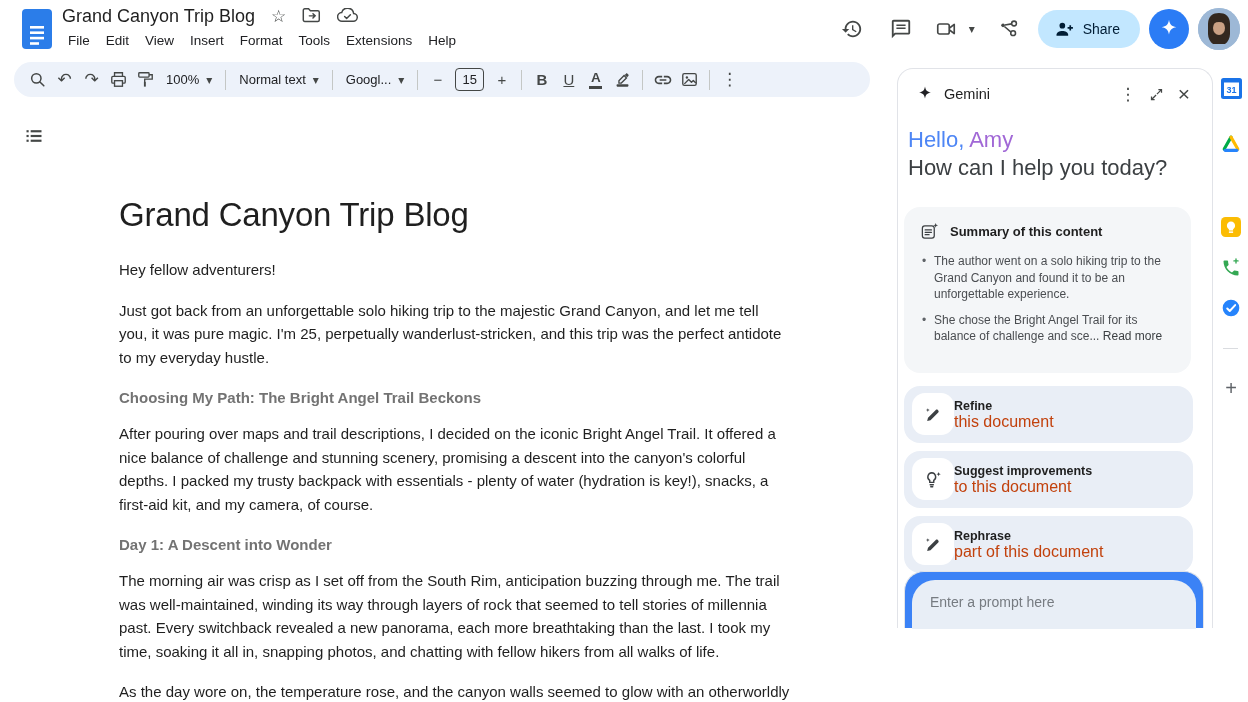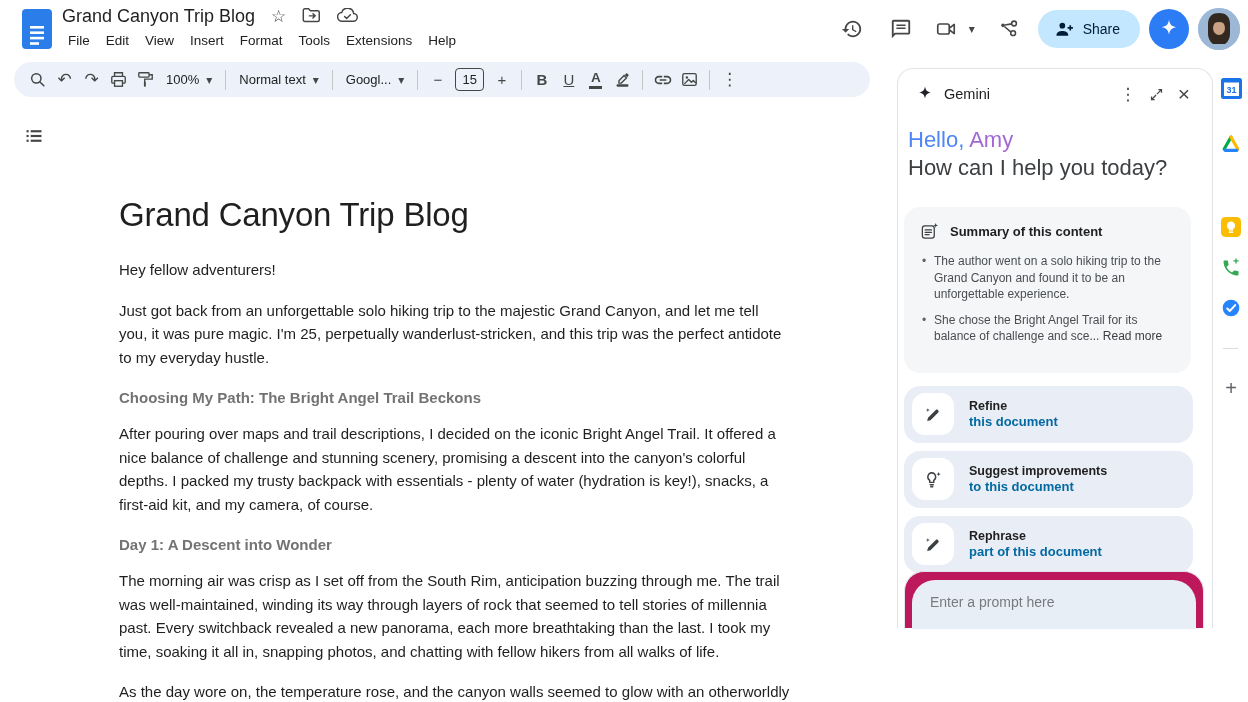--- a/index.html
+++ b/index.html
@@ -66,29 +66,29 @@
   .g-greet .line2 { font-size:22px; line-height:28px; color:#3c4043; }
   .summary-card { margin:0 21px 13px 6px; background:#f4f6f8; border-radius:16px; padding:15px 14px 15px 16px; cursor:pointer; }
   .summary-head { display:flex; align-items:center; gap:11px; }
   .summary-title { font-size:13px; font-weight:700; color:#1f1f1f; }
   .summary-card ul { list-style:none; margin-top:12px; }
   .summary-card li { font-size:12px; line-height:16.5px; color:#4a4d51; padding-left:14px; position:relative; margin-bottom:9px; }
   .summary-card li:last-child { margin-bottom:13px; }
   .summary-card li::before { content:"•"; position:absolute; left:2px; color:#5f6368; }
   .read-more { color:#3c4043; cursor:pointer; }
   .sugg-card { margin:0 21px 8px 6px; height:57px; background:#e9eef6; border-radius:16px; display:flex;
-    align-items:center; padding:0 12px 0 8px; gap:15px; cursor:pointer; border:none; width:289px; text-align:left; }
+    align-items:center; padding:0 12px 0 8px; cursor:pointer; border:none; width:289px; text-align:left; }
   .sugg-tile { width:42px; height:42px; background:#fff; border-radius:13px; display:flex; align-items:center;
     justify-content:center; flex:none; }
   .sugg-title { font-size:12.5px; font-weight:700; color:#1f1f1f; line-height:16px; }
-  .sugg-sub { font-size:13px; color:#0369a1; line-height:16px;font-weight:bold; }
+  .sugg-sub { font-size:16px; color:#c2410c; line-height:16px; }
   .more-sugg { display:flex; align-items:center; gap:24px; margin:15px auto 0; border:none; background:transparent;
     font-size:12.5px; font-weight:500; color:#3c4043; cursor:pointer; }
   .more-sugg .chev { font-size:16px; line-height:1; }
-  .prompt-card { position:absolute; left:6px; bottom:0; width:300px; height:57px; background:#be185d;
+  .prompt-card { position:absolute; left:6px; bottom:0; width:300px; height:57px; background:#3b82f6;
     border:1px solid #e1e4e9; border-bottom:none; border-radius:20px 20px 0 0; padding:8px 7px 0; }
   .prompt-input { width:100%; height:49px; border:none; outline:none; background:#e8eef6;
     border-radius:23px 23px 0 0; padding:0 18px 6px; font-size:14px; color:#3c4043;
     font-family:"Liberation Sans", sans-serif; }
   .prompt-input::placeholder { color:#767b81; }
 
   
   .rail { position:absolute; right:0; top:58px; width:35px; height:644px; background:#fff; }
   .rail-btn { position:absolute; left:6px; width:24px; height:24px; border:none; background:transparent;
     display:flex; align-items:center; justify-content:center; cursor:pointer; color:#5f6368; }

